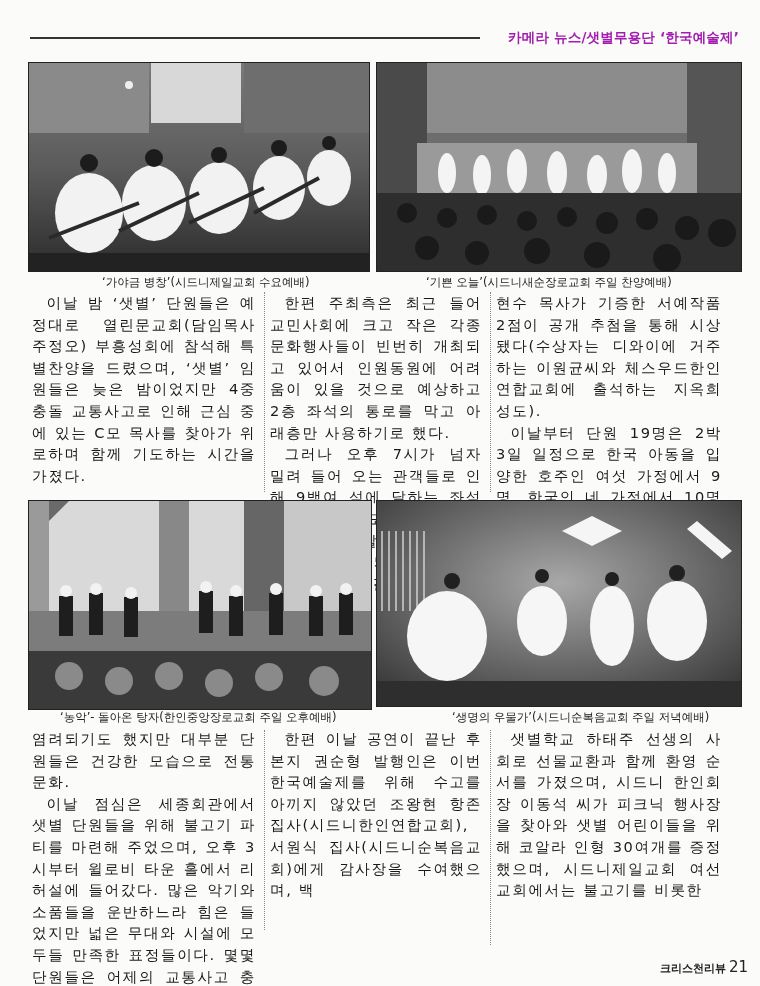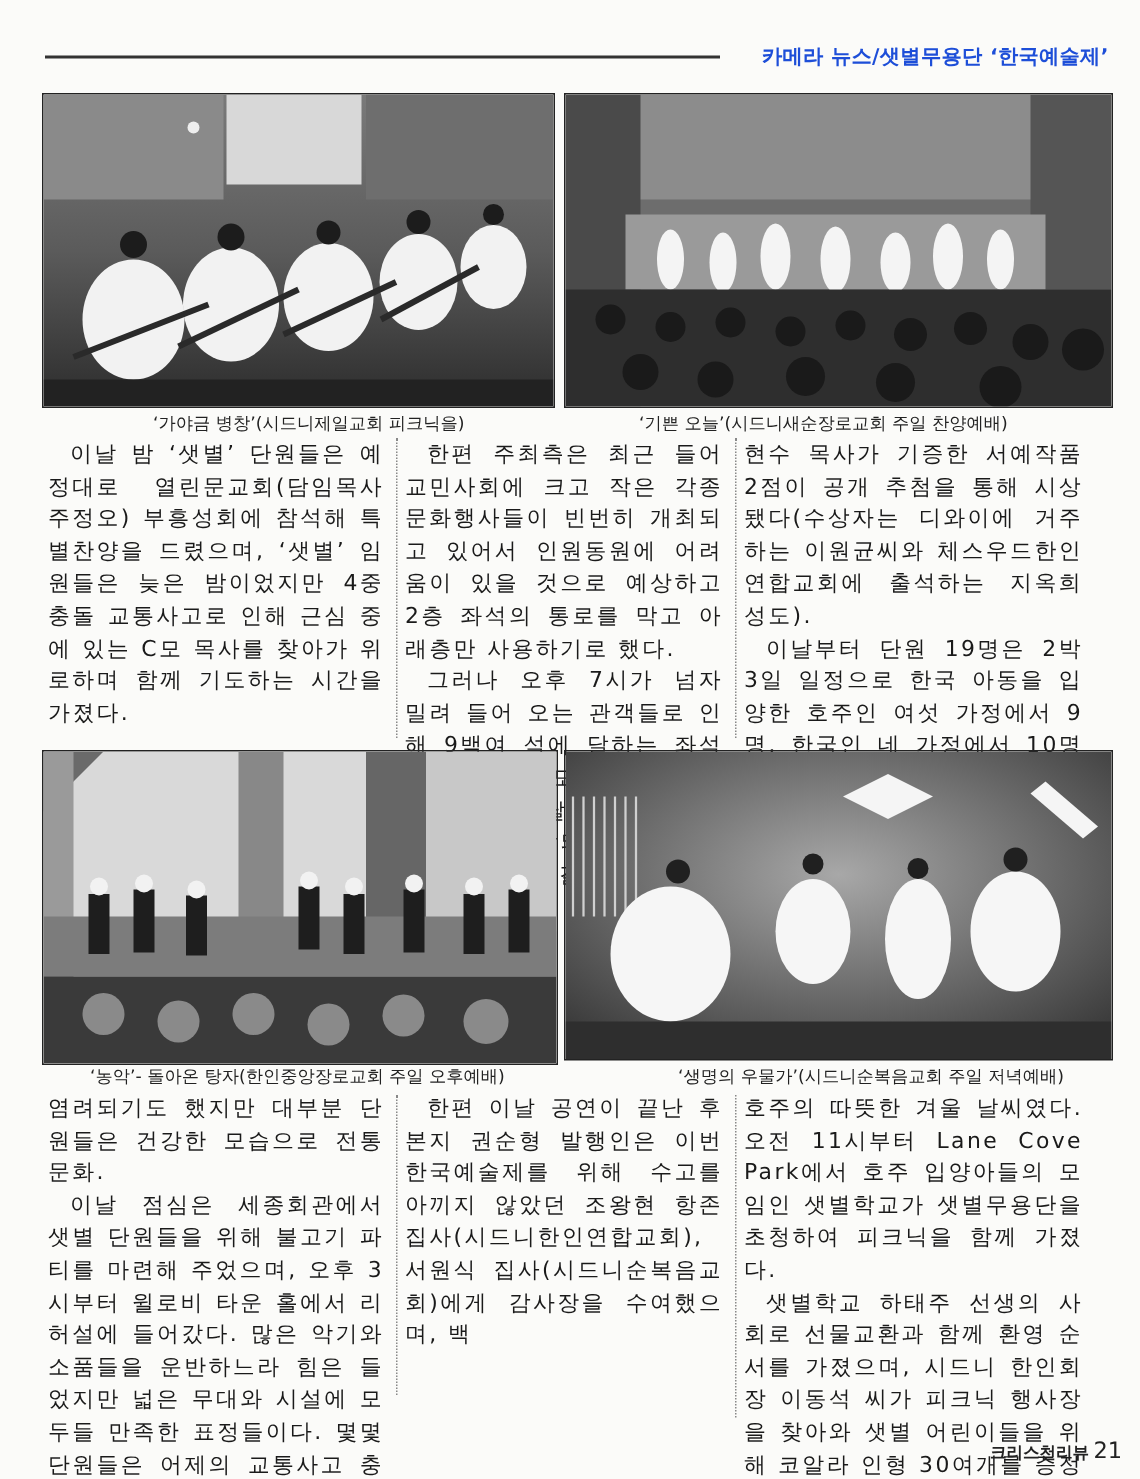--- a/index.html
+++ b/index.html
@@ -2,21 +2,21 @@
 <html><head>
 <meta charset="utf-8">
 <style>
   html, body { margin: 0; padding: 0; }
   body {
     width: 760px; height: 986px; background: #fbfbf9; position: relative; overflow: hidden;
     font-family: "DejaVu Sans", "Liberation Sans", sans-serif; color: #1a1a1a;
   }
   .header-rule { position: absolute; left: 30px; top: 37px; width: 450px; height: 2px; background: #333; }
   .header-title {
-    position: absolute; left: 508px; top: 29px; font-size: 13.5px; font-weight: bold; color: #1d4ed8; letter-spacing: 0.2px; white-space: nowrap;
+    position: absolute; left: 508px; top: 29px; font-size: 13.5px; font-weight: bold; color: #a21caf; letter-spacing: 0.2px; white-space: nowrap;
   }
   .photo { position: absolute; border: 1px solid #222; overflow: hidden; }
   .photo svg { width: 100%; height: 100%; display: block; }
   .caption { position: absolute; font-size: 11.5px; color: #222; white-space: nowrap; }
   .col { position: absolute; font-size: 14.6px; line-height: 21.6px; letter-spacing: 1.6px; text-align: justify; }
   .col p { margin: 0; text-indent: 1em; }
   .col p.noindent { text-indent: 0; }
   .col .date { font-weight: bold; font-size: 15px; margin-top: 20px; margin-bottom: 0; text-indent: 0.8em; letter-spacing: 1px; }
   .col-divider { position: absolute; width: 0; border-left: 1px dotted #888; }
   .footer { position: absolute; left: 660px; top: 958px; font-size: 11px; font-weight: bold; color: #222; white-space: nowrap; }
@@ -58,21 +58,21 @@
     </g>
     <g stroke="#2a2a2a" stroke-width="4">
       <line x1="20" y1="175" x2="110" y2="140"></line>
         <line x1="90" y1="168" x2="170" y2="130"></line>
         <line x1="160" y1="160" x2="235" y2="125"></line>
         <line x1="225" y1="150" x2="290" y2="115"></line>
     </g>
     <rect x="0" y="190" width="340" height="18" fill="#222"></rect>
   </svg>
 </div>
-<div class="caption" style="left:102px; top:275px;">‘가야금 병창’(시드니제일교회 피크닉을)</div>
+<div class="caption" style="left:102px; top:275px;">‘가야금 병창’(시드니제일교회 수요예배)</div>
 
 <div class="photo" style="left:376px; top:62px; width:364px; height:208px;">
   <svg viewBox="0 0 364 208" preserveAspectRatio="none">
     <rect width="364" height="208" fill="#6d6d6d"></rect>
     <rect x="0" y="0" width="364" height="70" fill="#8c8c8c"></rect>
     <rect x="0" y="0" width="50" height="208" fill="#4a4a4a"></rect>
     <rect x="310" y="0" width="54" height="130" fill="#555"></rect>
     <rect x="40" y="80" width="280" height="50" fill="#9a9a9a"></rect>
     <g fill="#f4f4f4">
       <ellipse cx="70" cy="110" rx="9" ry="20"></ellipse>
@@ -209,19 +209,18 @@
   <p>이날 점심은 세종회관에서 샛별 단원들을 위해 불고기 파티를 마련해 주었으며, 오후 3시부터 윌로비 타운 홀에서 리허설에 들어갔다. 많은 악기와 소품들을 운반하느라 힘은 들었지만 넓은 무대와 시설에 모두들 만족한 표정들이다. 몇몇 단원들은 어제의 교통사고 충격으로 인해 몸에 파스를 붙이고 몸을 풀기도 했다.</p>
 </div>
 <div class="col-divider" style="left:264px; top:730px; height:200px;"></div>
 
 <div class="col" style="left:270px; top:728px; width:212px;">
   <p>한편 이날 공연이 끝난 후 본지 권순형 발행인은 이번 한국예술제를 위해 수고를 아끼지 않았던 조왕현 항존집사(시드니한인연합교회), 서원식 집사(시드니순복음교회)에게 감사장을 수여했으며, 백</p>
 </div>
 <div class="col-divider" style="left:490px; top:730px; height:215px;"></div>
 
 <div class="col" style="left:496px; top:728px; width:226px;">
-  <p class="noindent">호주의 따뜻한 겨울 날씨였다. 오전 11시부터 Lane Cove Park에서 호주 입양아들의 모임인 샛별학교가 샛별무용단을 초청하여 피크닉을 함께 가졌다.</p>
   <p>샛별학교 하태주 선생의 사회로 선물교환과 함께 환영 순서를 가졌으며, 시드니 한인회장 이동석 씨가 피크닉 행사장을 찾아와 샛별 어린이들을 위해 코알라 인형 30여개를 증정했으며, 시드니제일교회 여선교회에서는 불고기를 비롯한</p>
 </div>
 
 <div class="footer">
   <span>크리스천리뷰</span><span class="num">21</span>
 </div>
 
 </body></html>

